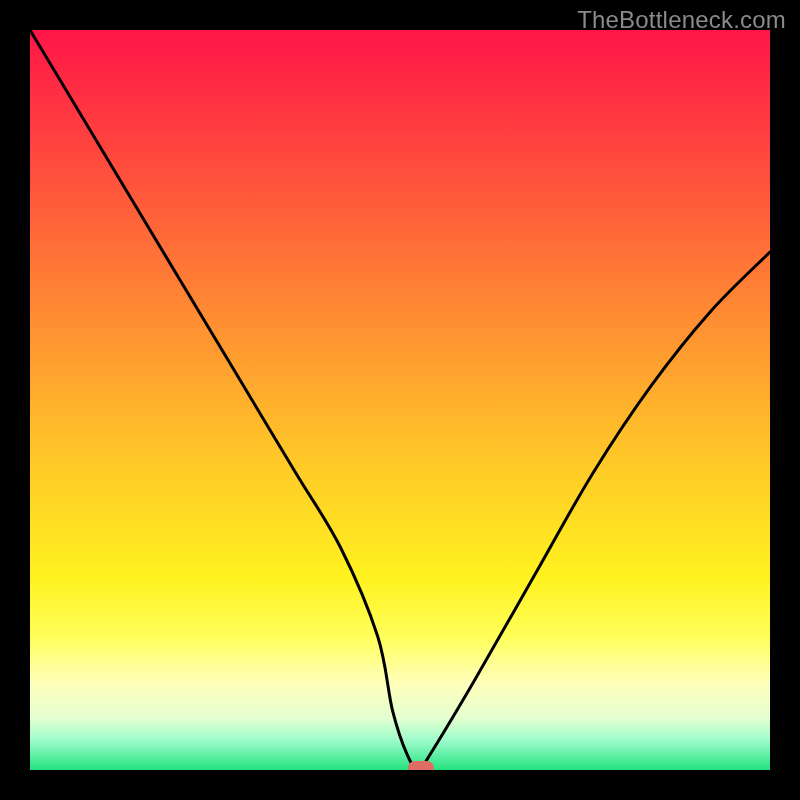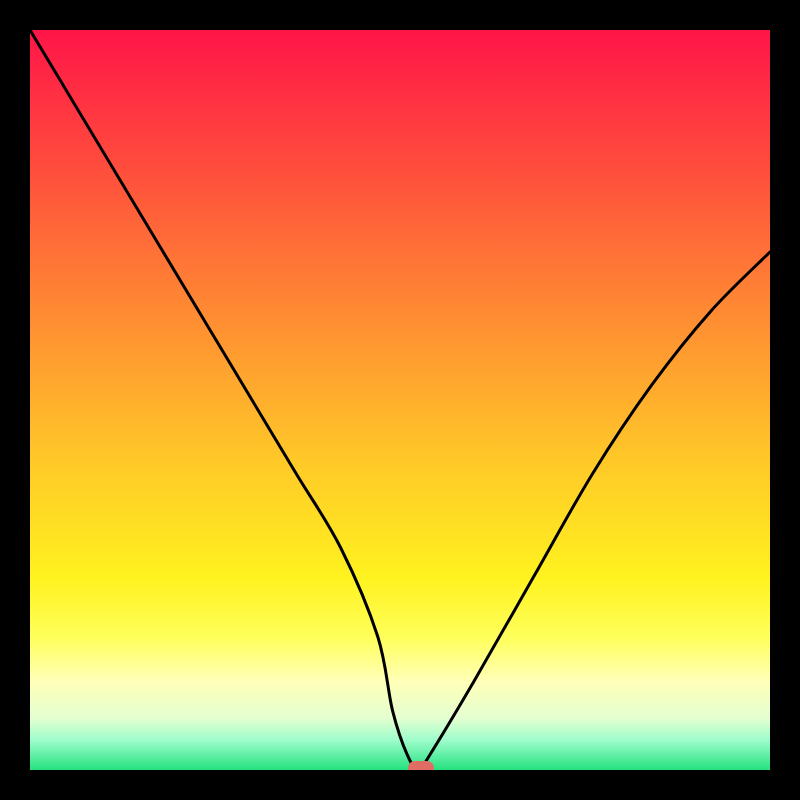--- a/index.html
+++ b/index.html
@@ -81,14 +81,15 @@
     </svg>
 
     <svg class="curve" viewBox="0 0 740 740" preserveAspectRatio="none">
       <path id="curve-path" d="M 0 0 C 7.3999999999999995 12.333333333333334, 29.6 49.33333333333333, 44.4 74 C 59.199999999999996 98.66666666666667, 74 123.33333333333333, 88.8 148 C 103.6 172.66666666666666, 118.39999999999999 197.33333333333334, 133.2 222 C 148 246.66666666666666, 162.79999999999998 271.3333333333333, 177.6 296 C 192.4 320.6666666666667, 207.2 345.3333333333333, 222 370 C 236.8 394.6666666666667, 251.59999999999997 419.3333333333333, 266.4 444 C 281.2 468.6666666666667, 297.23333333333335 490.8666666666667, 310.8 518 C 324.3666666666667 545.1333333333333, 339.16666666666663 579.6666666666666, 347.79999999999995 606.8 C 356.4333333333333 633.9333333333333, 357.66666666666663 661.0666666666666, 362.59999999999997 680.8 C 367.5333333333333 700.5333333333333, 373.08333333333337 715.3333333333334, 377.40000000000003 725.2 C 381.7166666666667 735.0666666666667, 384.8 740, 388.5 740 C 392.2 740, 390.35 740, 399.6 725.2 C 408.85 710.4000000000001, 426.73333333333335 680.8000000000001, 444 651.2 C 461.26666666666665 621.6, 483.4666666666667 582.1333333333333, 503.20000000000005 547.6 C 522.9333333333334 513.0666666666667, 542.6666666666666 476.06666666666666, 562.4 444 C 582.1333333333333 411.93333333333334, 601.8666666666667 382.3333333333333, 621.6 355.2 C 641.3333333333334 328.06666666666666, 661.0666666666667 303.4, 680.8000000000001 281.2 C 700.5333333333334 259, 730.1333333333333 231.86666666666667, 740 222" fill="none" stroke="#000000" stroke-width="3" stroke-linecap="round" stroke-linejoin="round"></path>
     </svg>
 
     <div id="marker" class="marker" style="left: 377.72px; top: 731px; width: 26px; height: 14px; background: rgb(224, 109, 100);"></div>
 
   </div>
 
+  <div class="watermark">TheBottleneck.com</div>
 
 </div>
 
 </body></html>

